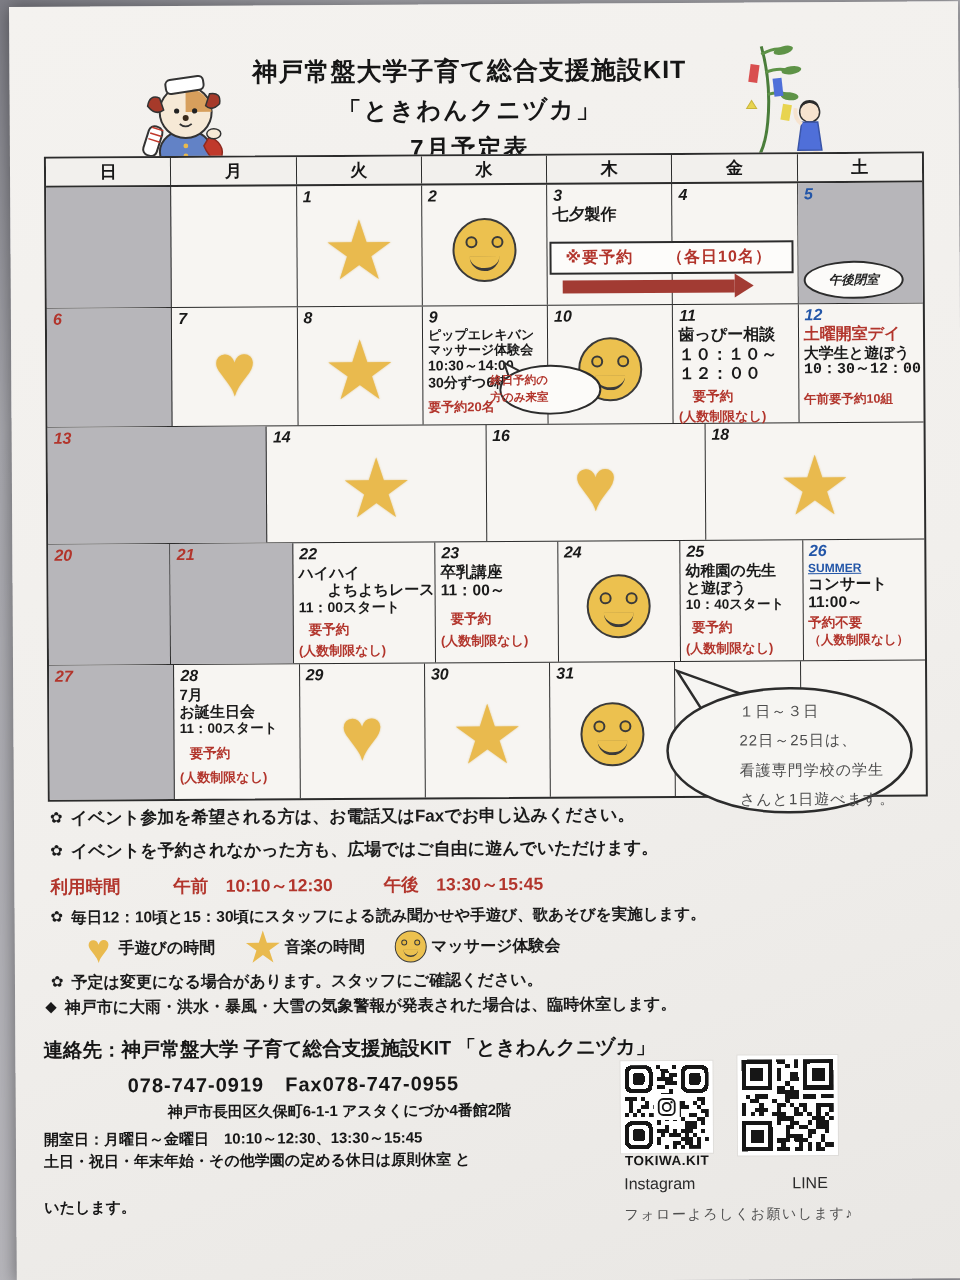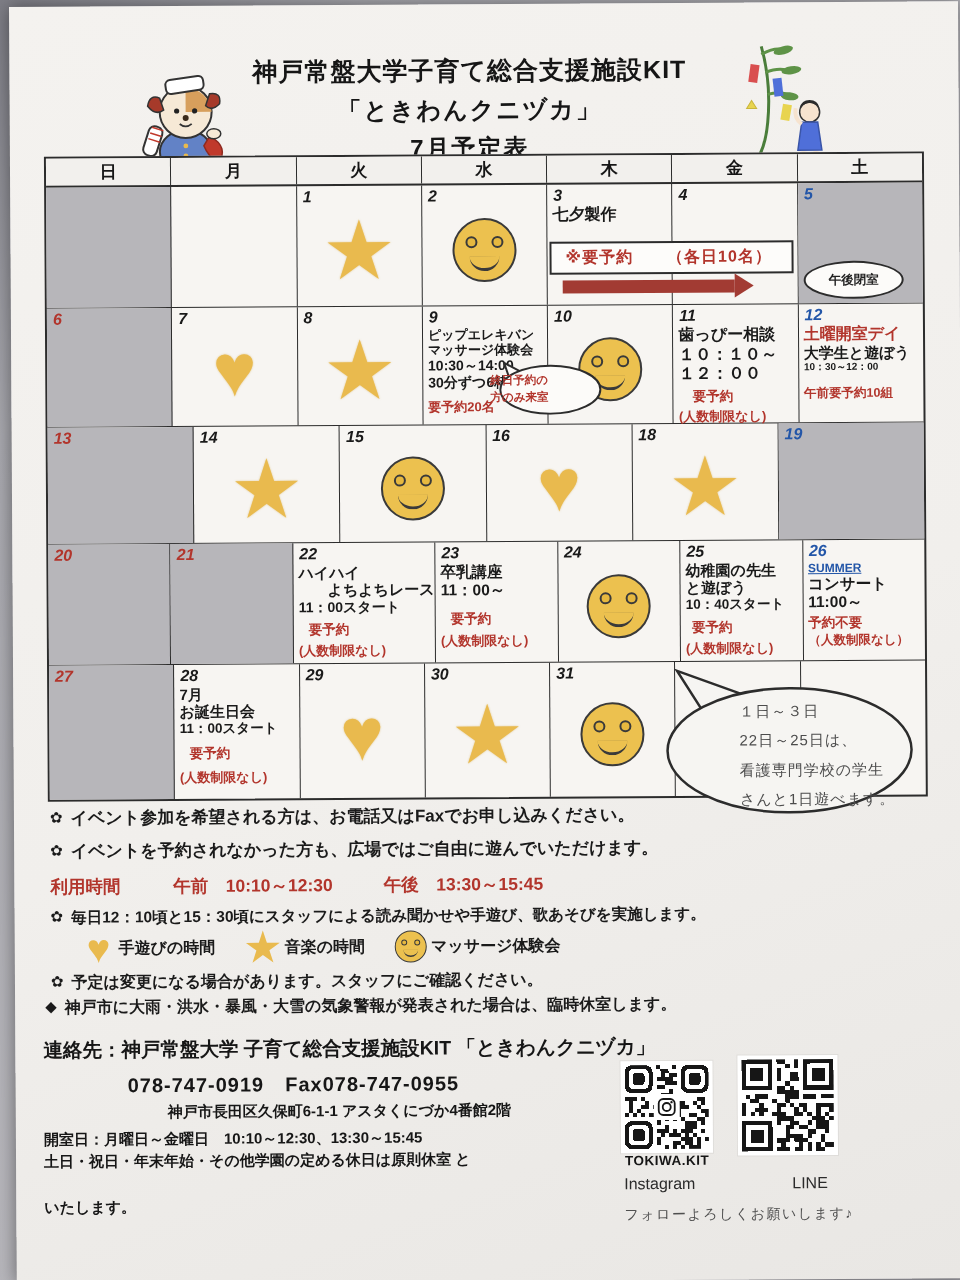--- a/index.html
+++ b/index.html
@@ -50,21 +50,21 @@
                       border-bottom:3px solid #3a3a3a;border-radius:0 0 16px 16px;}
   
   .res-box{position:absolute;left:503px;top:86px;width:244px;height:33px;background:#fdfcfa;
            border:2.5px solid #2c2c2c;display:flex;align-items:center;z-index:5;
            font-size:16px;font-weight:800;color:#b2352c;padding-left:14px;box-sizing:border-box;letter-spacing:1px;}
   .res-arrow{position:absolute;left:516px;top:125px;width:172px;height:13px;background:#a23b33;z-index:5;}
   .res-arrow::after{content:'';position:absolute;right:-19px;top:-6px;width:0;height:0;
                     border-left:19px solid #a23b33;border-top:12.5px solid transparent;border-bottom:12.5px solid transparent;}
   .pm-bubble{position:absolute;left:757px;top:107px;width:96px;height:34px;background:#fcfbf9;
              border:2px solid #2c2c2c;border-radius:50%;display:flex;align-items:center;justify-content:center;
-             font-size:12.5px;font-weight:700;color:#222;z-index:5;}
+             font-size:12.5px;font-weight:700;color:#222;z-index:5;font-style:italic;}
   .allday-bubble{position:absolute;left:443px;top:203px;width:112px;height:56px;z-index:5;}
   .allday-bubble svg{position:absolute;left:0;top:0;}
   .allday-text{position:absolute;left:0;top:13px;width:100%;font-size:11.5px;font-weight:800;
                color:#b2352c;line-height:1.5;}
   .nursing-bubble{position:absolute;left:600px;top:512px;width:268px;height:150px;z-index:6;}
   .nursing-bubble svg{position:absolute;left:0;top:0;}
   .nursing-text{position:absolute;left:90px;top:30px;font-size:15px;font-weight:500;color:#4c4c4c;
                 line-height:1.95;letter-spacing:1px;}
   
   .note{position:absolute;color:#1a1a1a;font-weight:800;white-space:nowrap;}
@@ -212,50 +212,39 @@
             <div class="cline" style="font-size: 16px;">歯っぴー相談</div>
             <div class="cline" style="font-size: 16.5px;">１０：１０～</div>
             <div class="cline" style="font-size: 16.5px;">１２：００</div>
             <div class="cline red" style="font-size: 13.5px; margin-top: 5px; padding-left: 19px;">要予約</div>
             <div class="cline red" style="font-size: 13px; margin-top: 4px;">(人数制限なし)</div>
           </div>
           <div class="cell">
             <div class="dnum blue">12</div>
             <div class="cline red" style="font-size: 16px;">土曜開室デイ</div>
             <div class="cline" style="font-size: 15px;">大学生と遊ぼう</div>
-            <div class="cline" style="font-size: 10px;">10：30～12：00</div>
+            <div class="cline" style="font-size: 15px; font-family: Liberation Mono, monospace;">10：30～12：00</div>
             <div class="cline red" style="font-size: 12.5px; margin-top: 13px;">午前要予約10組</div>
           </div>
         </div>
         <div class="crow" style="height: 116px;">
           <div class="cell gray">
             <div class="dnum red">13</div>
           </div>
           <div class="cell">
             <div class="dnum ">14</div>
             <span class="icon-star">★</span>
           </div>
           <div class="cell">
-            <div class="dnum ">15</div>
-            <div class="icon-smiley">
-              <span class="eye l"></span>
-              <span class="eye r"></span>
-              <span class="mouth"></span>
-            </div>
-          </div>
-          <div class="cell">
             <div class="dnum ">16</div>
             <span class="icon-heart">♥</span>
           </div>
           <div class="cell">
             <div class="dnum ">18</div>
             <span class="icon-star">★</span>
-          </div>
-          <div class="cell gray">
-            <div class="dnum blue">19</div>
           </div>
         </div>
         <div class="crow" style="height: 120px;">
           <div class="cell gray">
             <div class="dnum red">20</div>
           </div>
           <div class="cell gray">
             <div class="dnum red">21</div>
           </div>
           <div class="cell">

